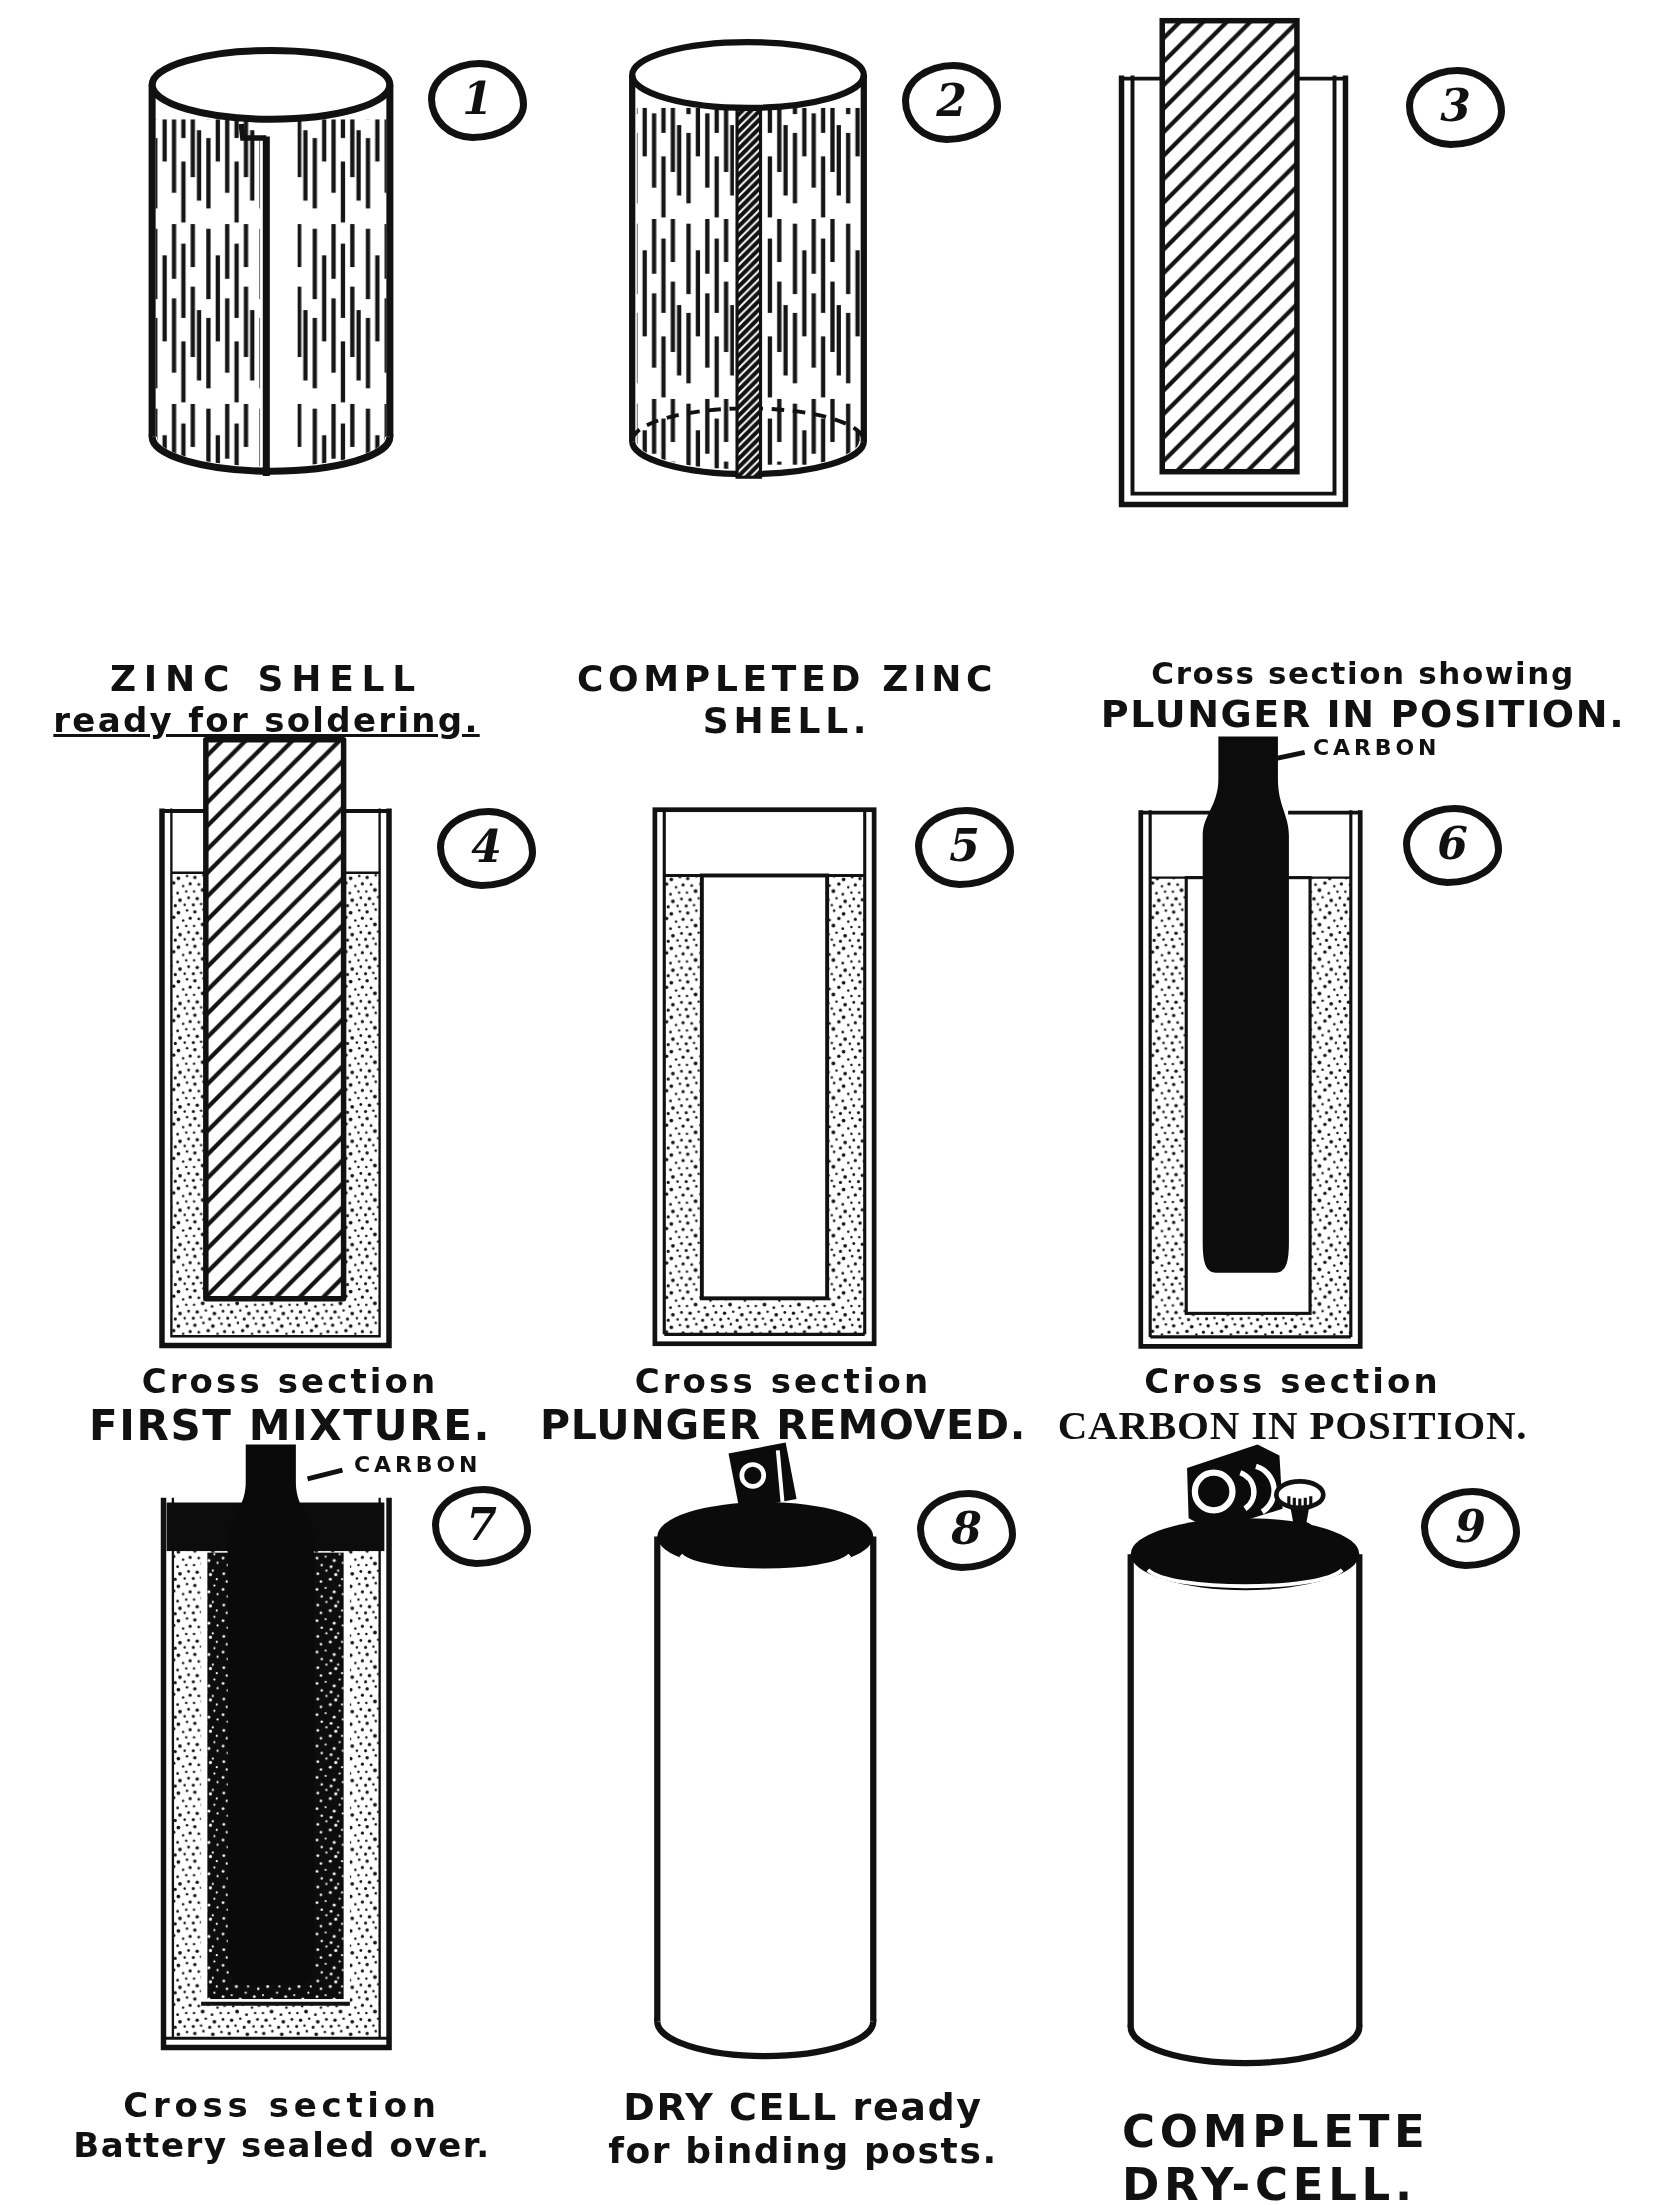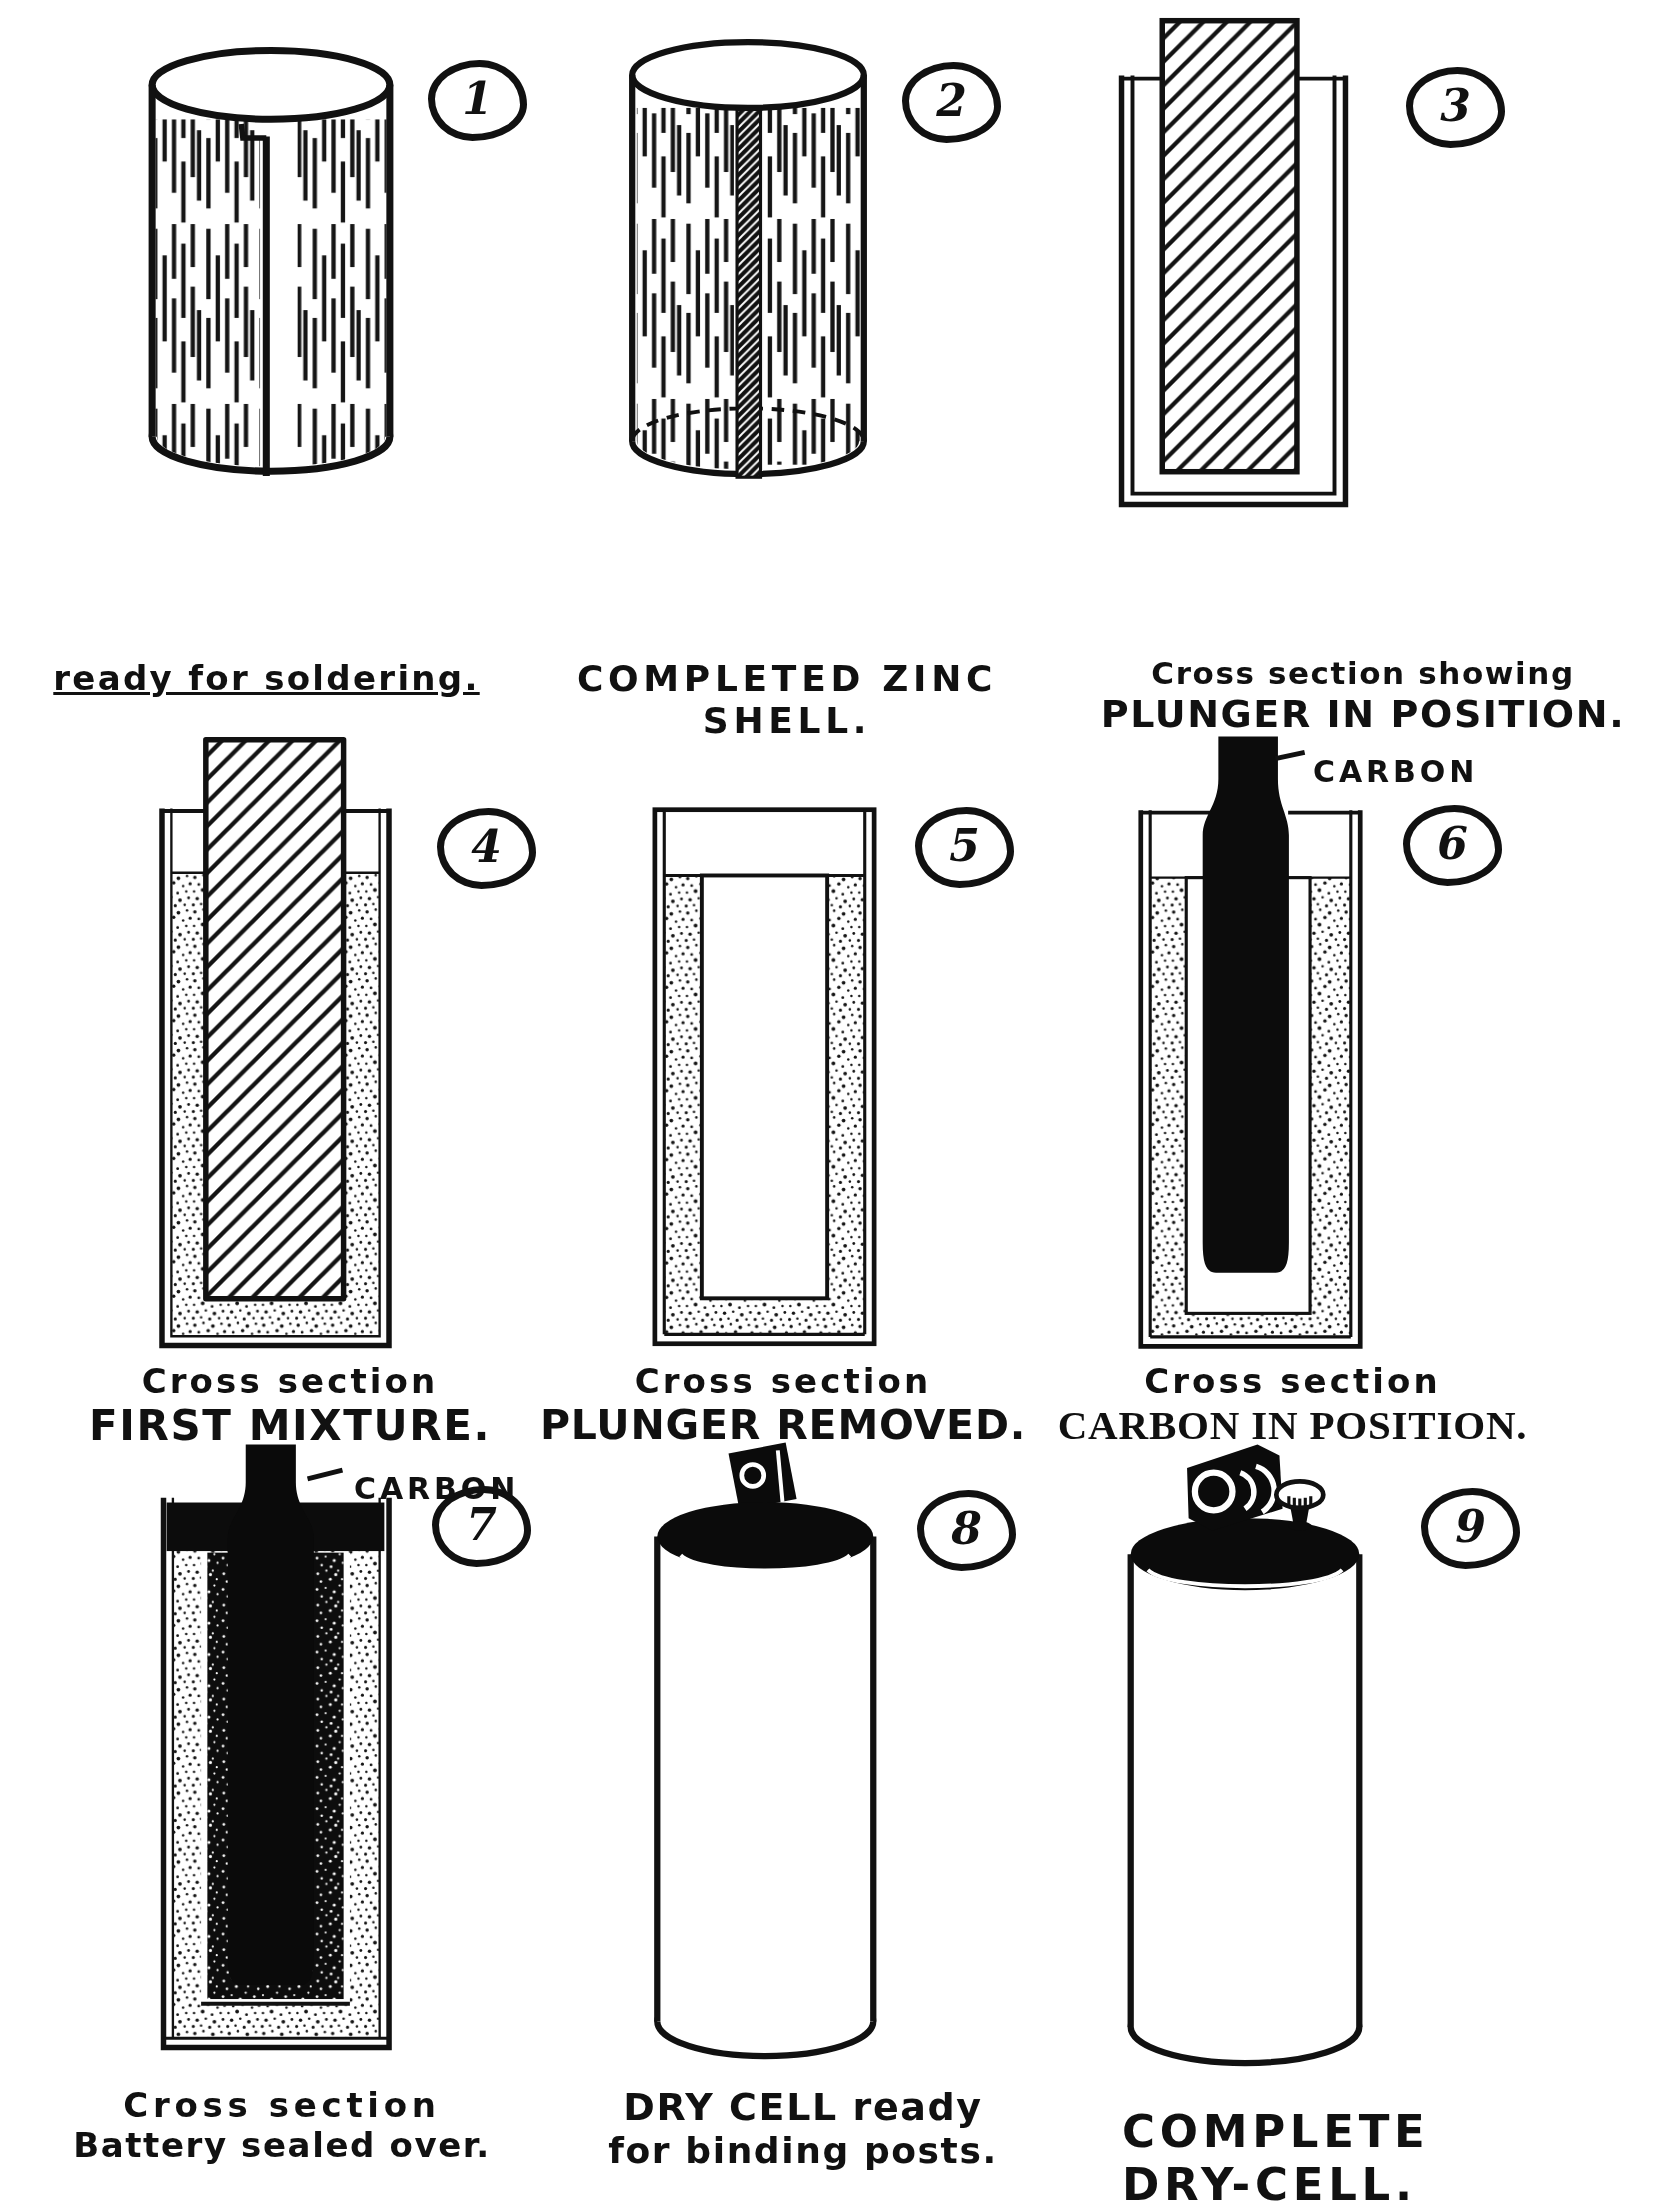--- a/index.html
+++ b/index.html
@@ -21,21 +21,21 @@
   .c4 .l1,.c5 .l1,.c6 .l1{font-size:34px;font-weight:600;letter-spacing:3.1px;}
   .c4 .l2{font-size:42px;font-weight:bold;letter-spacing:1.6px;}
   .c5 .l2{font-size:41px;font-weight:bold;letter-spacing:0.8px;}
   .c6 .l2{font-size:41px;font-weight:bold;letter-spacing:0.8px;font-family:Liberation Serif, serif;}
   .c7 .l1{font-size:34px;font-weight:600;letter-spacing:4.7px;}
   .c7 .l2{font-size:34px;font-weight:600;letter-spacing:1.6px;}
   .c8 .l1{font-size:38px;font-weight:600;letter-spacing:1.6px;}
   .c8 .l2{font-size:36px;font-weight:600;letter-spacing:1.6px;}
   .c9{text-align:left;}
   .c9 .l1,.c9 .l2{font-size:45px;font-weight:bold;letter-spacing:4.7px;}
-  .annot{position:absolute;font-size:30px;font-weight:bold;letter-spacing:3.9px;white-space:nowrap;margin-top:19px;}
+  .annot{position:absolute;font-size:22px;font-weight:bold;letter-spacing:3.9px;white-space:nowrap;}
   .dash{position:absolute;border-top:5.5px solid #111;}
 </style>
 </head>
 <body>
 
 <div class="page">
 
   <svg width="0" height="0" style="position:absolute" aria-hidden="true">
     <defs>
       <pattern id="vdash" patternUnits="userSpaceOnUse" width="68" height="230">
@@ -267,20 +267,21 @@
       <span>7</span>
     </div>
   <div class="badge" style="left:917px;top:1490px">
       <span>8</span>
     </div>
   <div class="badge" style="left:1421px;top:1488px">
       <span>9</span>
     </div>
 
   <div class="cap c1" style="left:23.5px;top:658px;width:486px">
+    <span class="l1">ZINC SHELL</span>
     <span class="l2">ready for soldering.</span>
   </div>
   <div class="cap c3" style="left:1089px;top:655px;width:548px">
     <span class="l1">Cross section showing</span>
     <span class="l2">PLUNGER IN POSITION.</span>
   </div>
   <div class="cap c2" style="left:513px;top:658px;width:548px">
     <span class="l1">COMPLETED ZINC</span>
     <span class="l2">SHELL.</span>
   </div>

